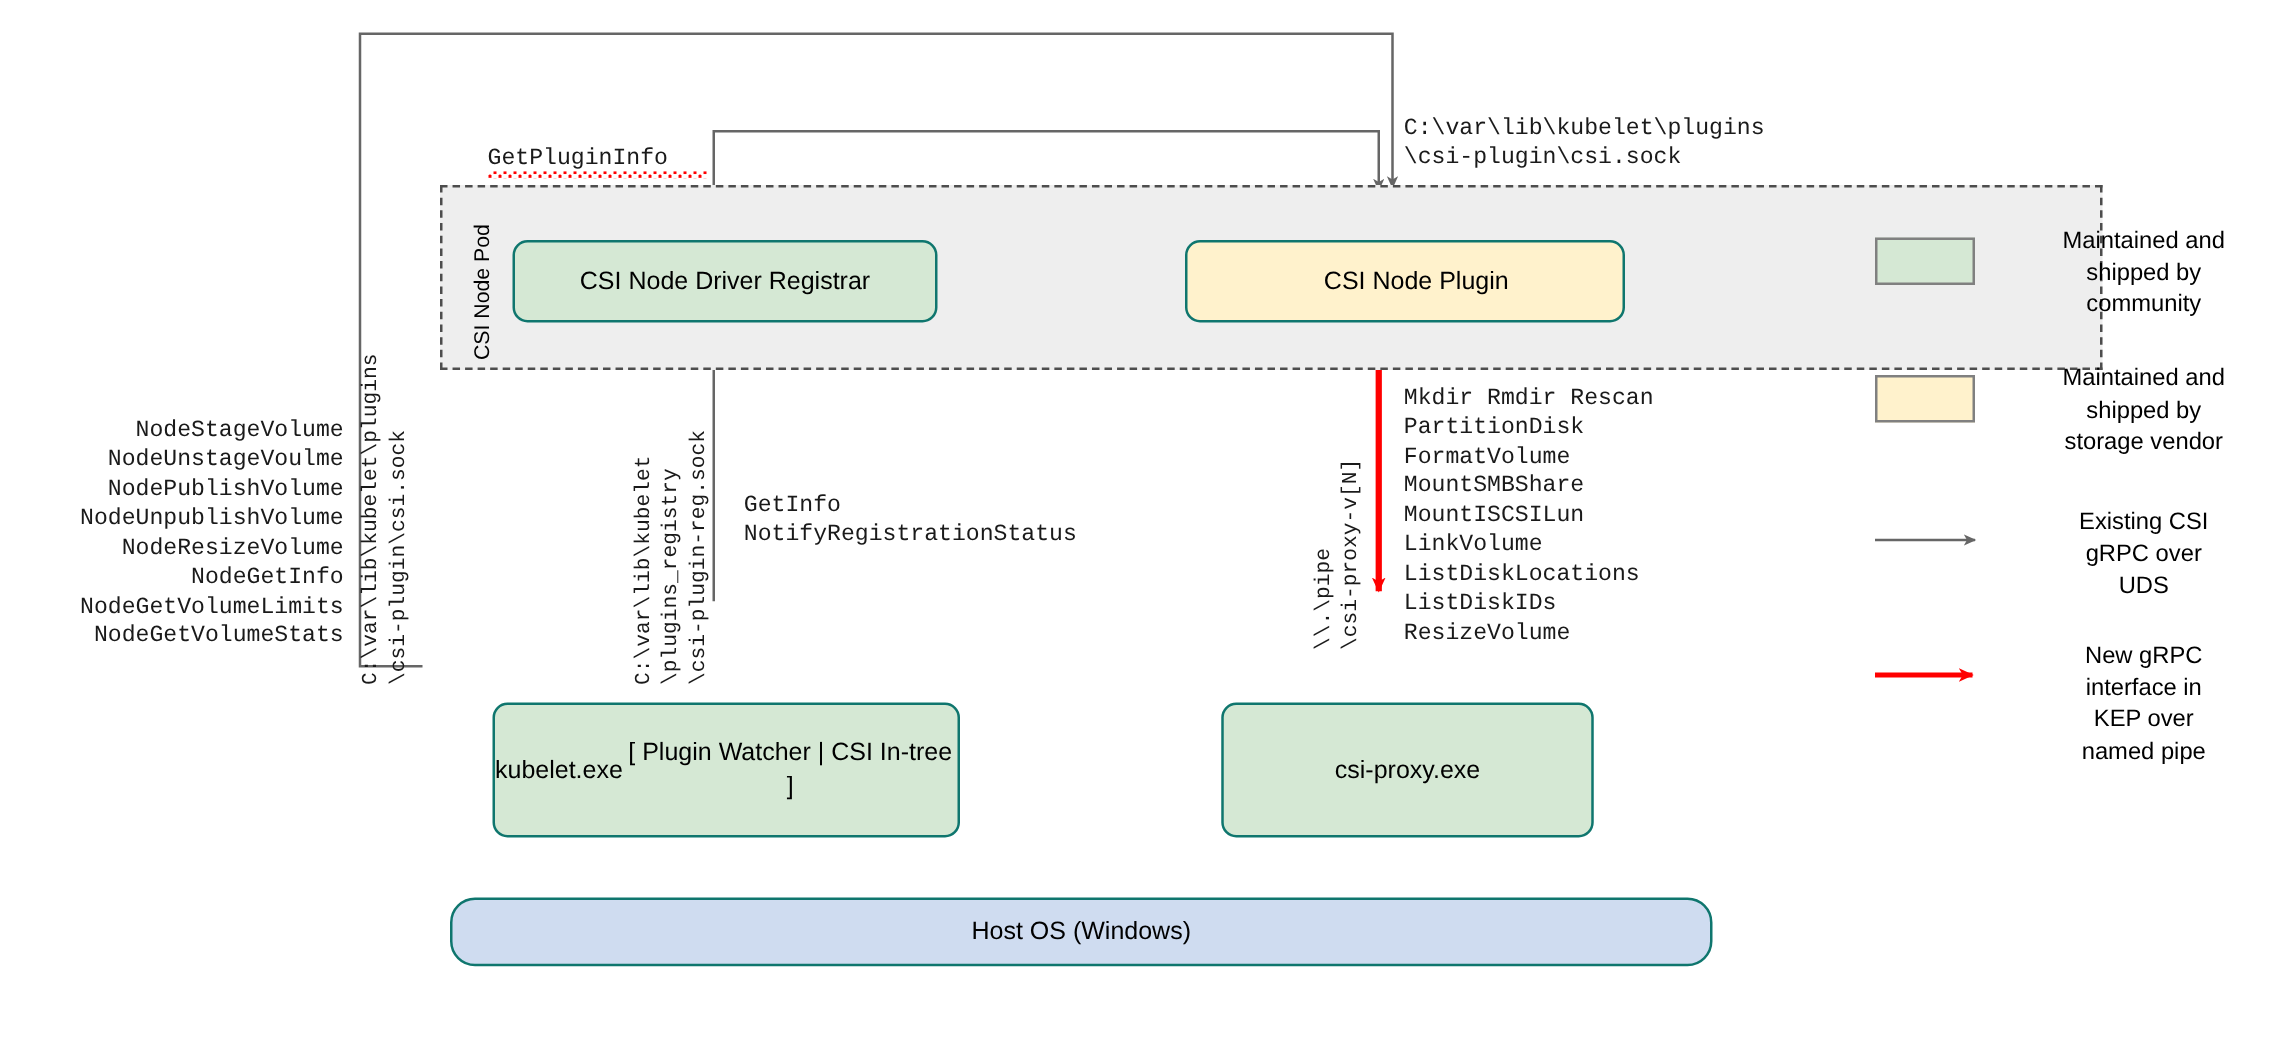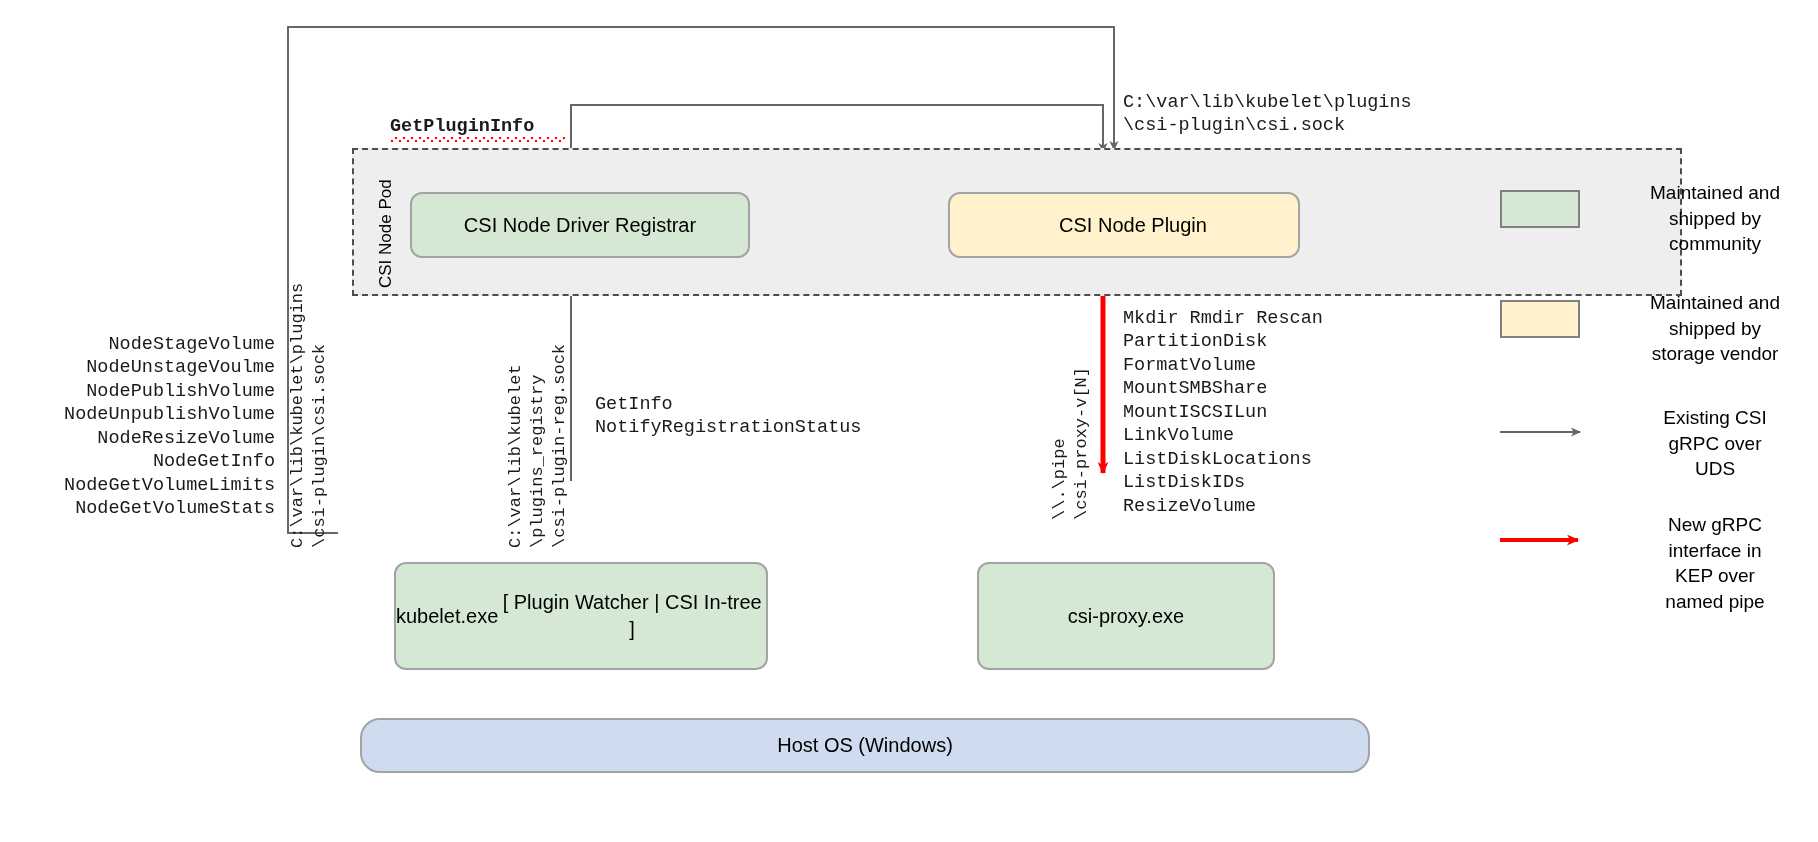--- a/index.html
+++ b/index.html
@@ -5,21 +5,21 @@
   html,body{margin:0;padding:0;}
   body{
     width:1818px;height:842px;background:#ffffff;
     font-family:"Liberation Sans", sans-serif;
     position:relative;overflow:hidden;
   }
   .stage{position:absolute;left:0;top:0;width:1818px;height:842px;}
 
   
   .node-box{
-    position:absolute;border:2px solid #a3a3a3;border-radius:12px;
+    position:absolute;border:2px solid #0f766e;border-radius:12px;
     display:flex;align-items:center;justify-content:center;
     text-align:center;line-height:1.35;color:#000;
     font-size:20px;box-sizing:border-box;
   }
   .green{background:#d5e8d4;}
   .yellow{background:#ffe6cc;background:#fff2cc;padding-left:18px;}
   .blue{background:#cfdcf0;border-radius:20px;}
 
   
   .pod{
@@ -119,21 +119,21 @@
   </div>
 
   <div class="node-box green" style="left:977px;top:562px;width:298px;height:108px;">
     <span>csi-proxy.exe</span>
   </div>
 
   <div class="node-box blue" style="left:360px;top:718px;width:1010px;height:55px;">
     <span>Host OS (Windows)</span>
   </div>
 
-  <div class="mono" style="left:390px;top:115px;font-weight:bold;">GetPluginInfo</div>
+  <div class="mono" style="left:390px;top:115px;">GetPluginInfo</div>
   <div class="squiggle" style="left:390px;top:137px;width:176px;"></div>
 
   <div class="mono" style="left:1123px;top:91px;">C:\var\lib\kubelet\plugins
 \csi-plugin\csi.sock</div>
 
   <div class="mono" style="left:595px;top:393px;">GetInfo
 NotifyRegistrationStatus</div>
 
   <div class="mono right" style="left:10px;top:333px;width:265px;">NodeStageVolume
 NodeUnstageVoulme

